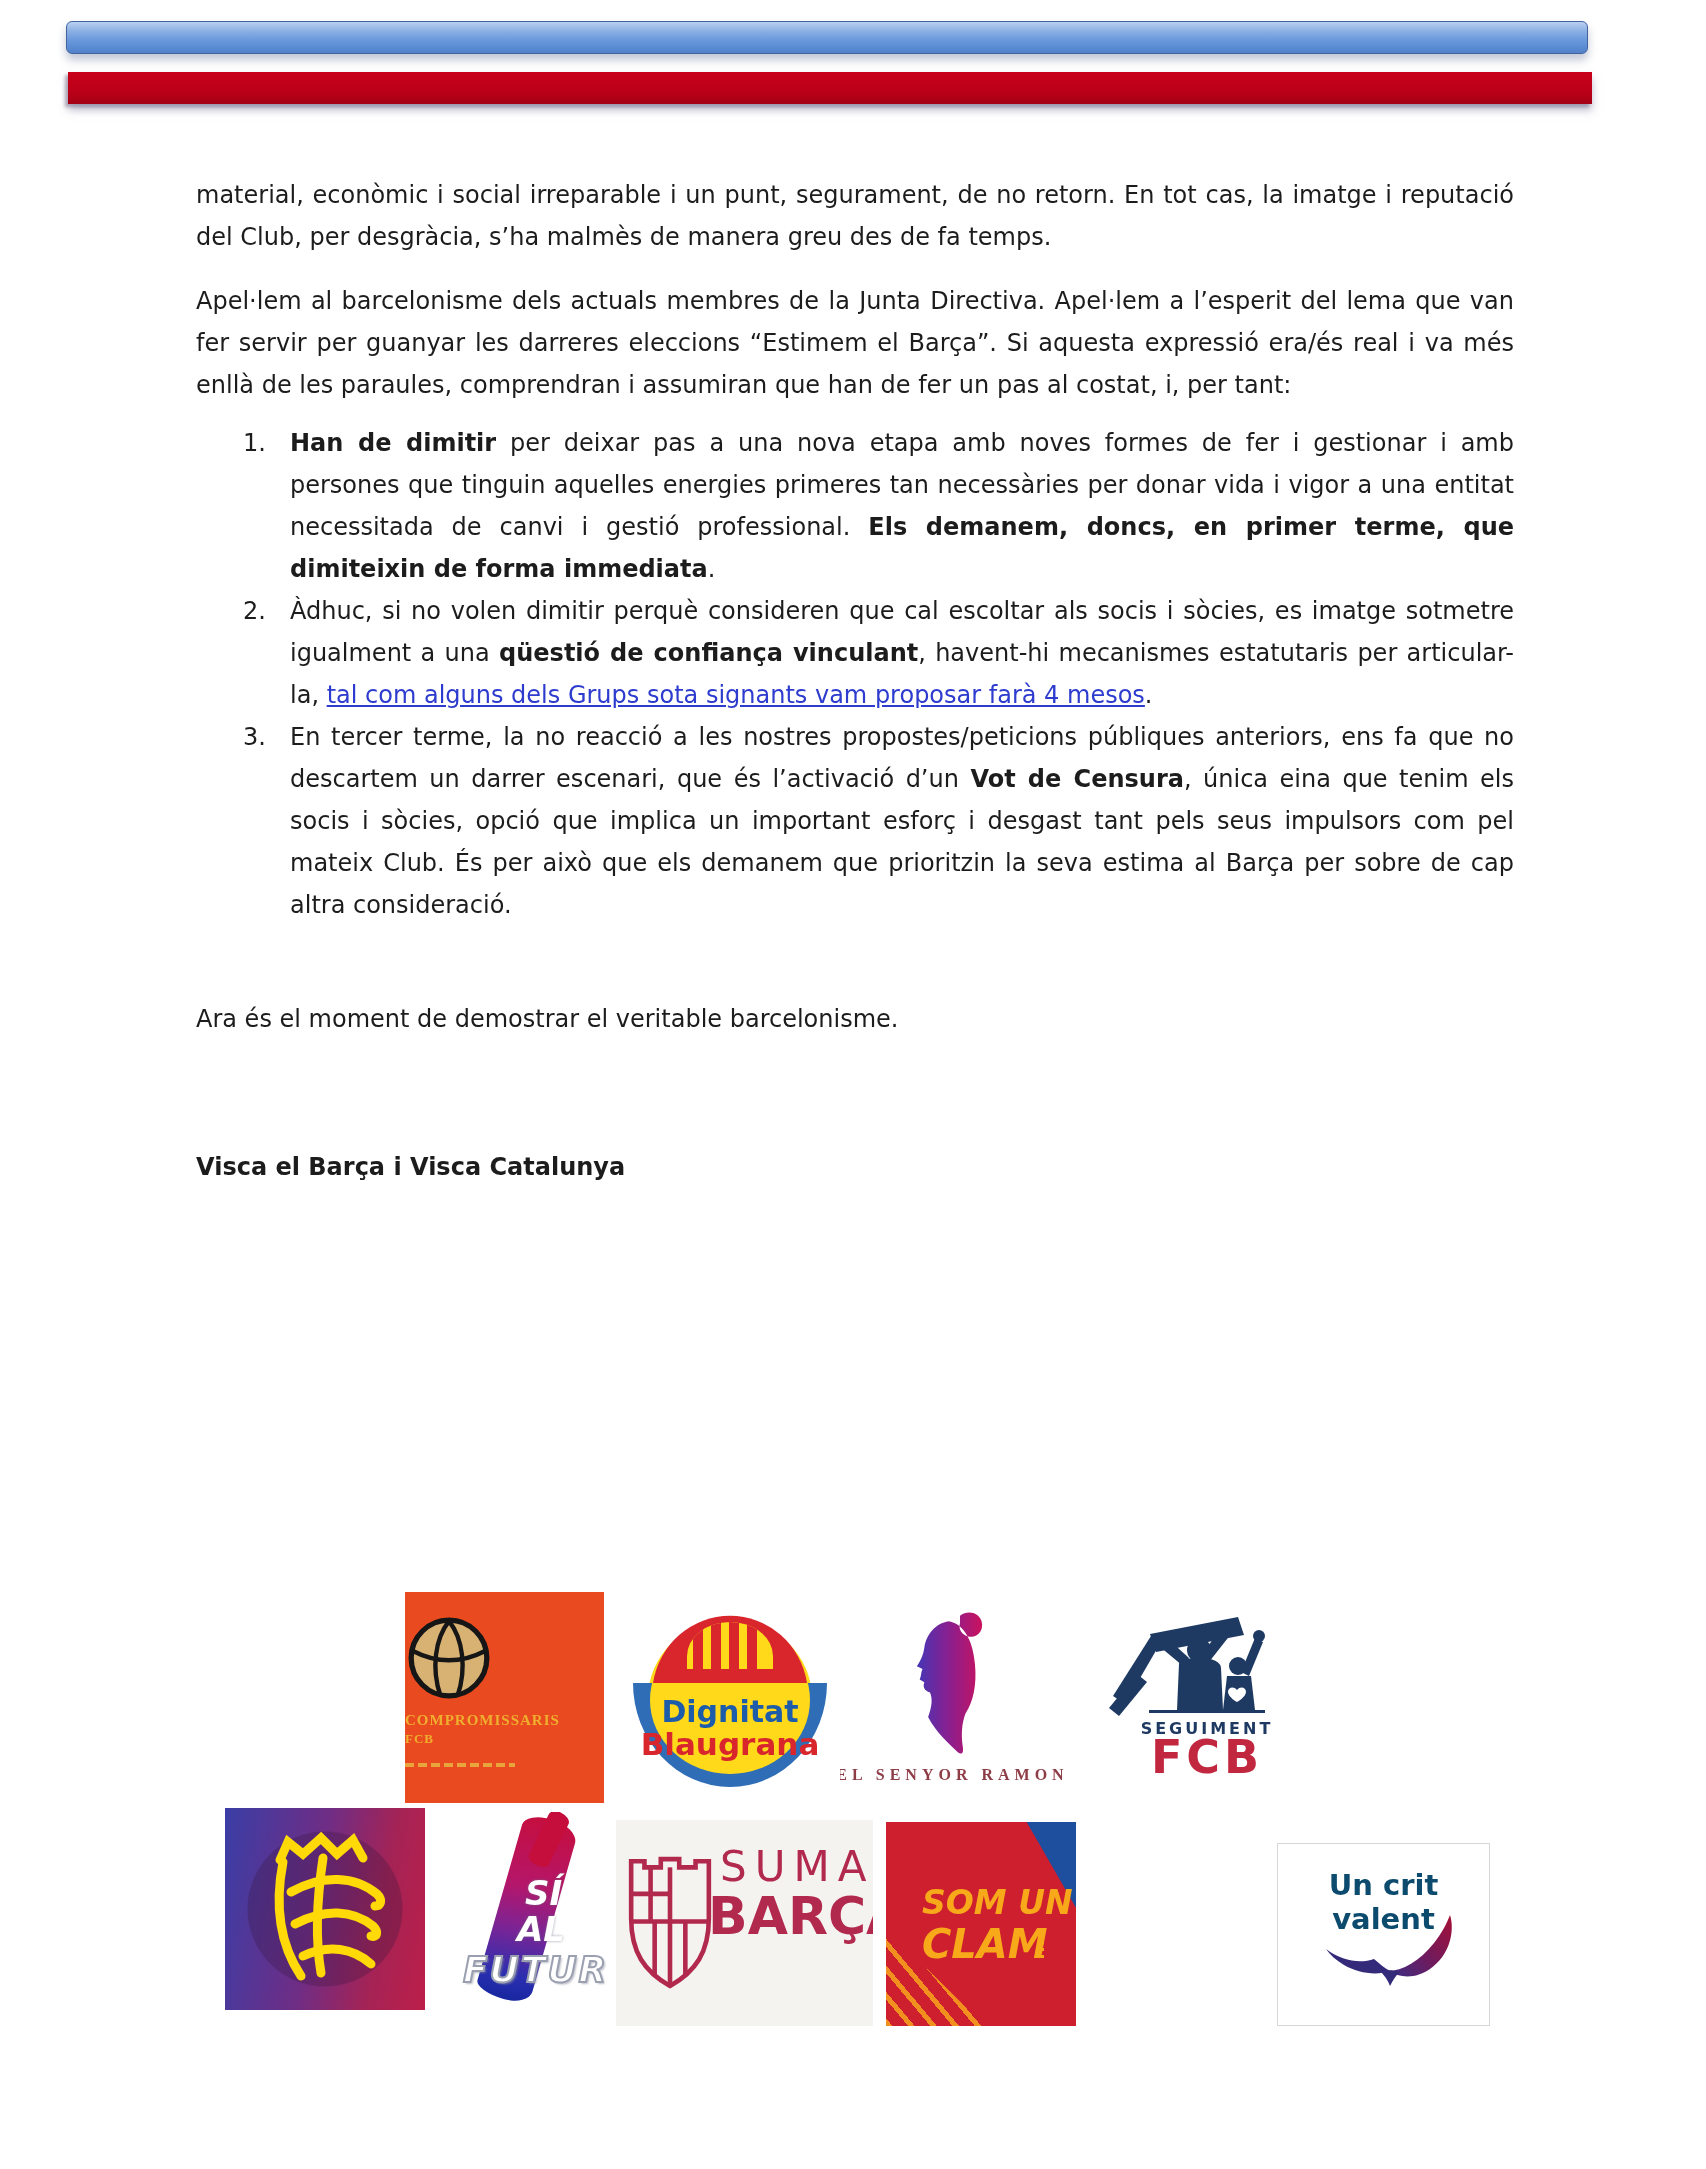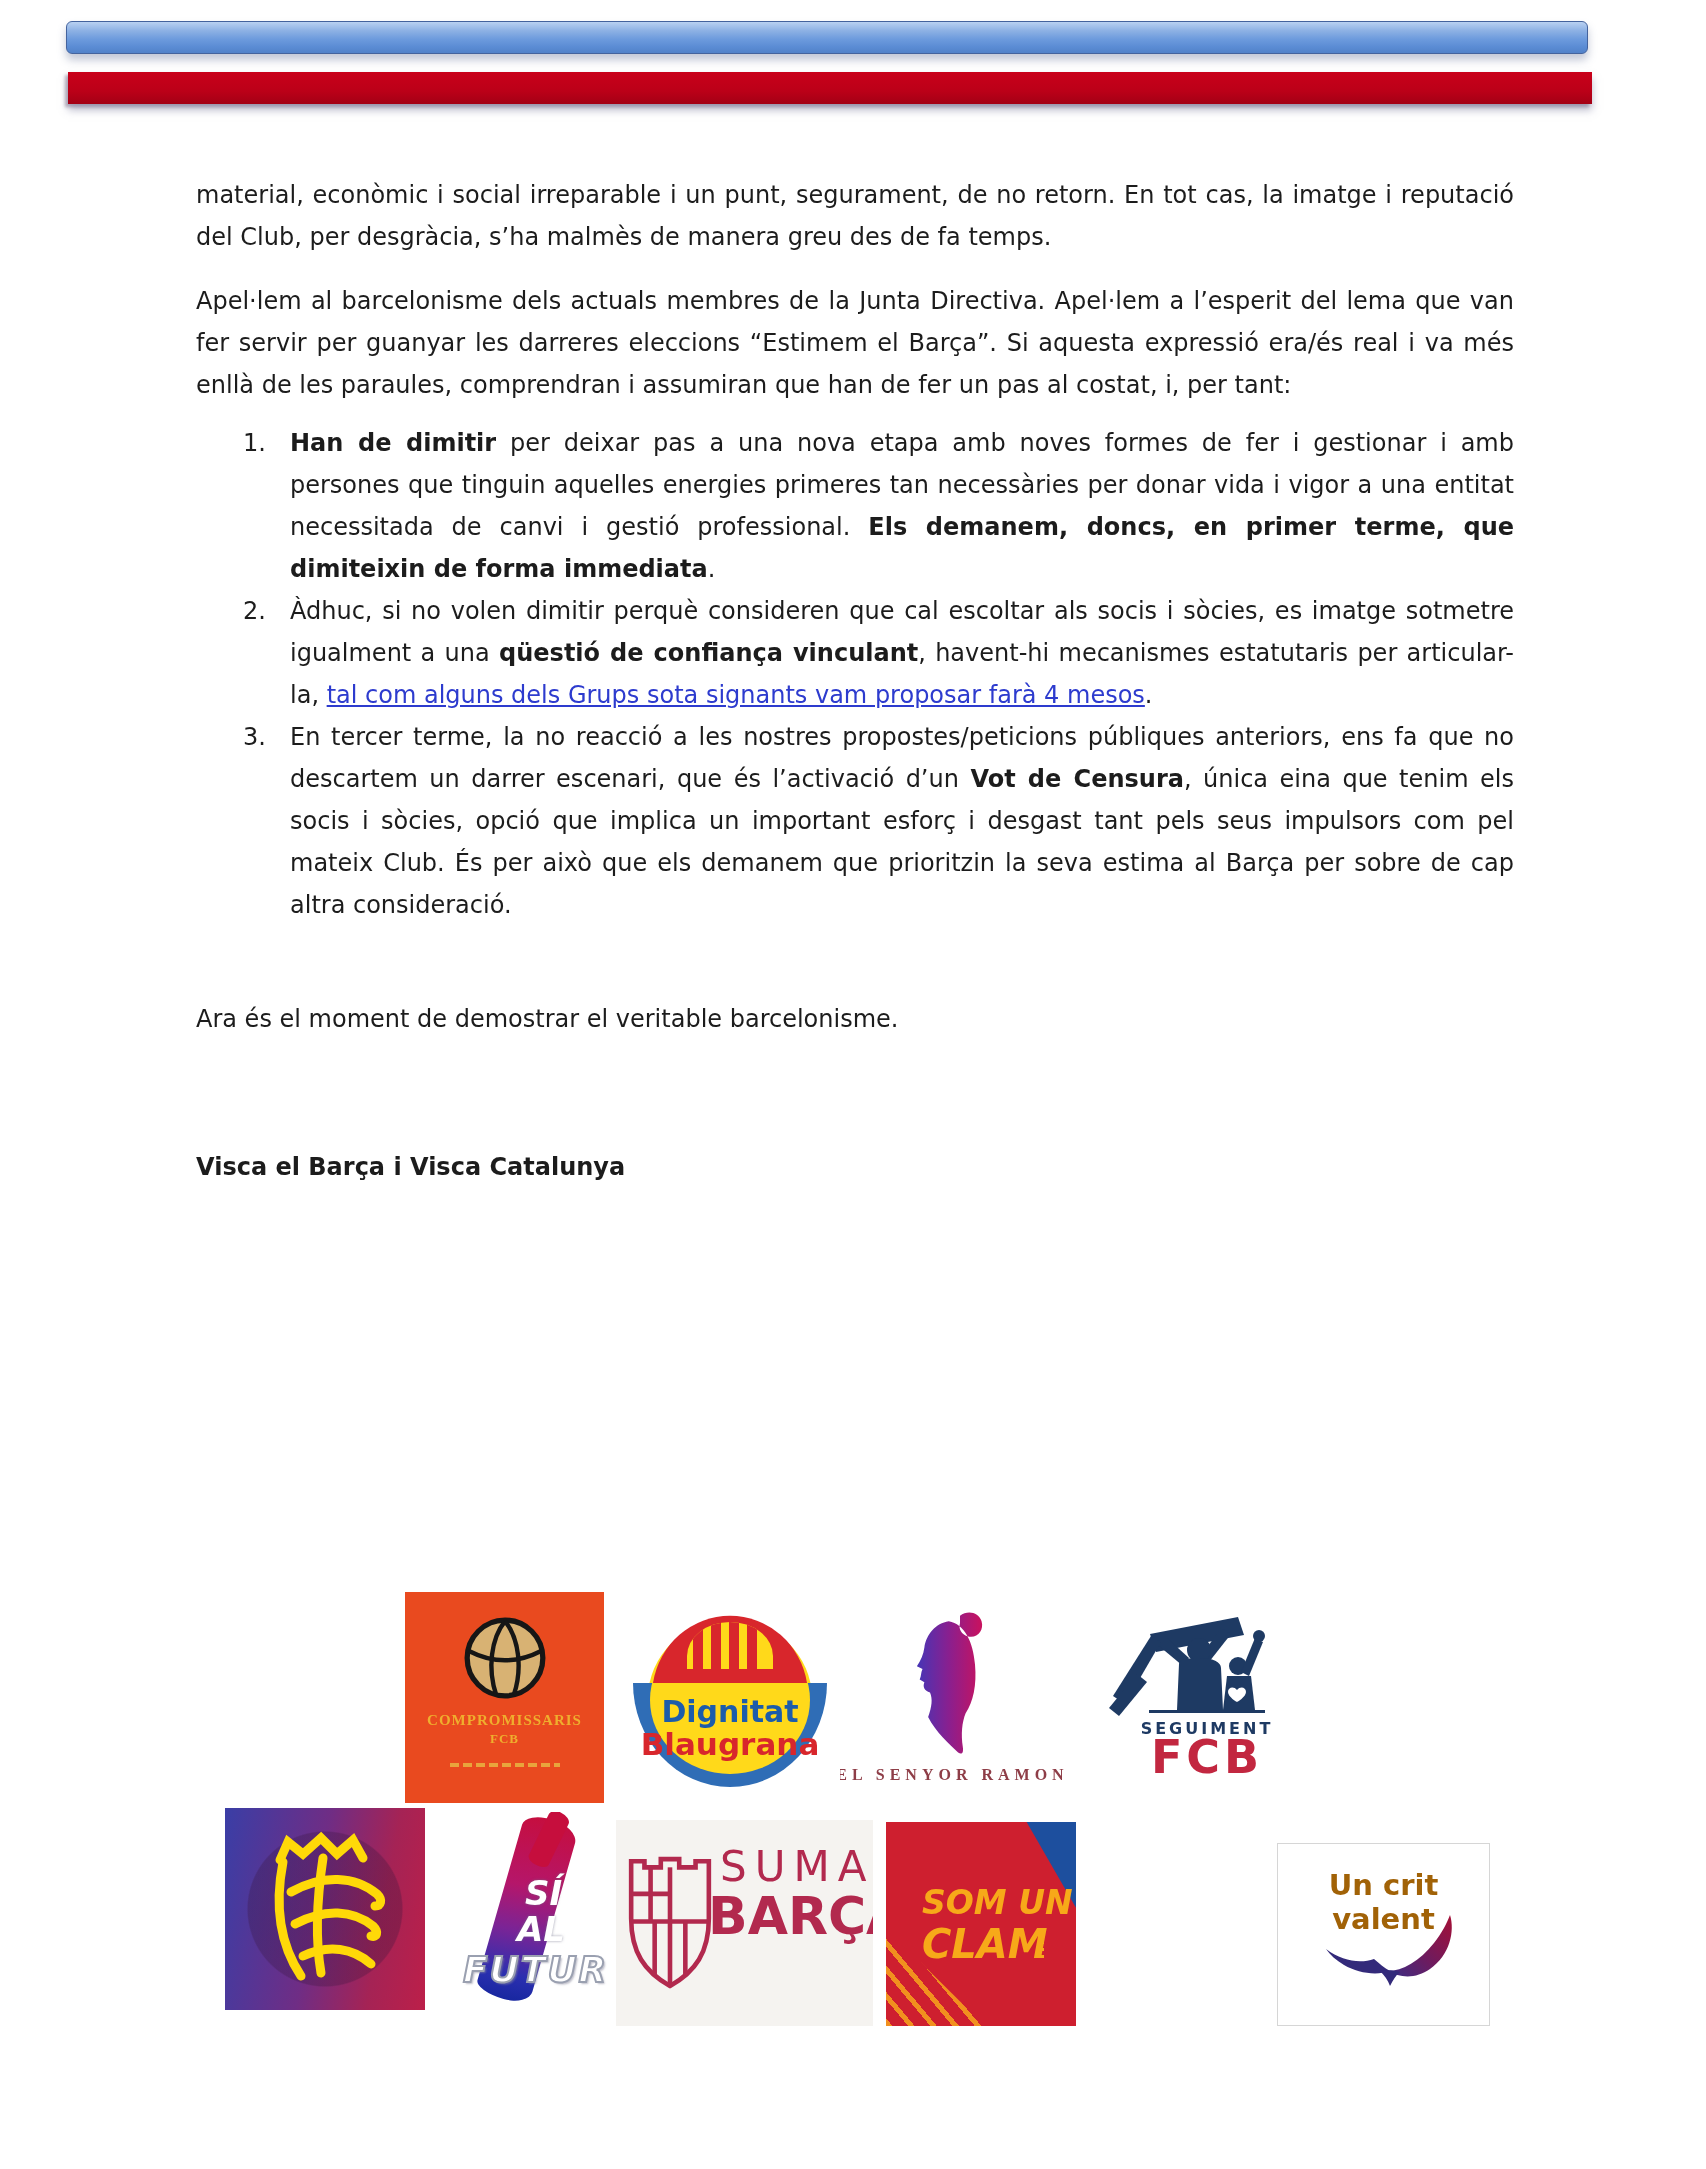--- a/index.html
+++ b/index.html
@@ -29,21 +29,21 @@
   .closing{margin-top:72px !important;}
   .signature{margin-top:106px !important;font-weight:bold;}
   .dateline{margin-top:38px !important;}
 
   
   .logo{position:absolute;overflow:hidden;}
   .logo svg{display:block;}
 
   
   .logo-comp{left:405px;top:1592px;width:199px;height:211px;background:#e94a1f;
-    display:flex;flex-direction:column;align-items:center;}
+    display:flex;flex-direction:column;}
   .comp-ball{margin-top:22px;}
   .comp-t1{margin-top:10px;color:#efae2e;font-weight:bold;font-size:15px;letter-spacing:1px;
     font-family:"Liberation Serif","DejaVu Serif",serif;}
   .comp-t2{margin-top:2px;color:#efae2e;font-weight:bold;font-size:13px;letter-spacing:1px;
     font-family:"Liberation Serif","DejaVu Serif",serif;}
   .comp-url{margin-top:16px;width:110px;height:4px;
     background:repeating-linear-gradient(90deg,#e9a43c 0 9px,rgba(0,0,0,0) 9px 13px);}
 
   
   .logo-dig{left:625px;top:1597px;width:210px;height:205px;background:#fff;}
@@ -98,21 +98,21 @@
   .tb-dots{position:absolute;left:52px;top:14px;width:84px;height:164px;
     background:radial-gradient(#991520 2.3px,rgba(0,0,0,0) 2.8px);background-size:11px 11px;}
   .tb-text{position:absolute;left:0;top:34px;width:100%;text-align:center;
     font-size:100px;font-weight:800;color:#fff;letter-spacing:-10px;line-height:1;
     text-shadow:3px 1px 0 rgba(150,20,30,.35);}
 
   
   .logo-ucv{left:1277px;top:1843px;width:213px;height:183px;background:#fff;border:1px solid #d6d6d6;
     box-sizing:border-box;}
   .ucv-text{position:absolute;left:0;top:24px;width:100%;text-align:center;
-    color:#a16207;font-size:29px;font-weight:bold;}
+    color:#0c4a6e;font-size:29px;font-weight:bold;}
   .ucv-bird{position:absolute;left:36px;top:60px;}
 </style>
 </head>
 <body>
 
 <div class="page">
 
   <div class="bar-blue"></div>
   <div class="bar-red"></div>
 

